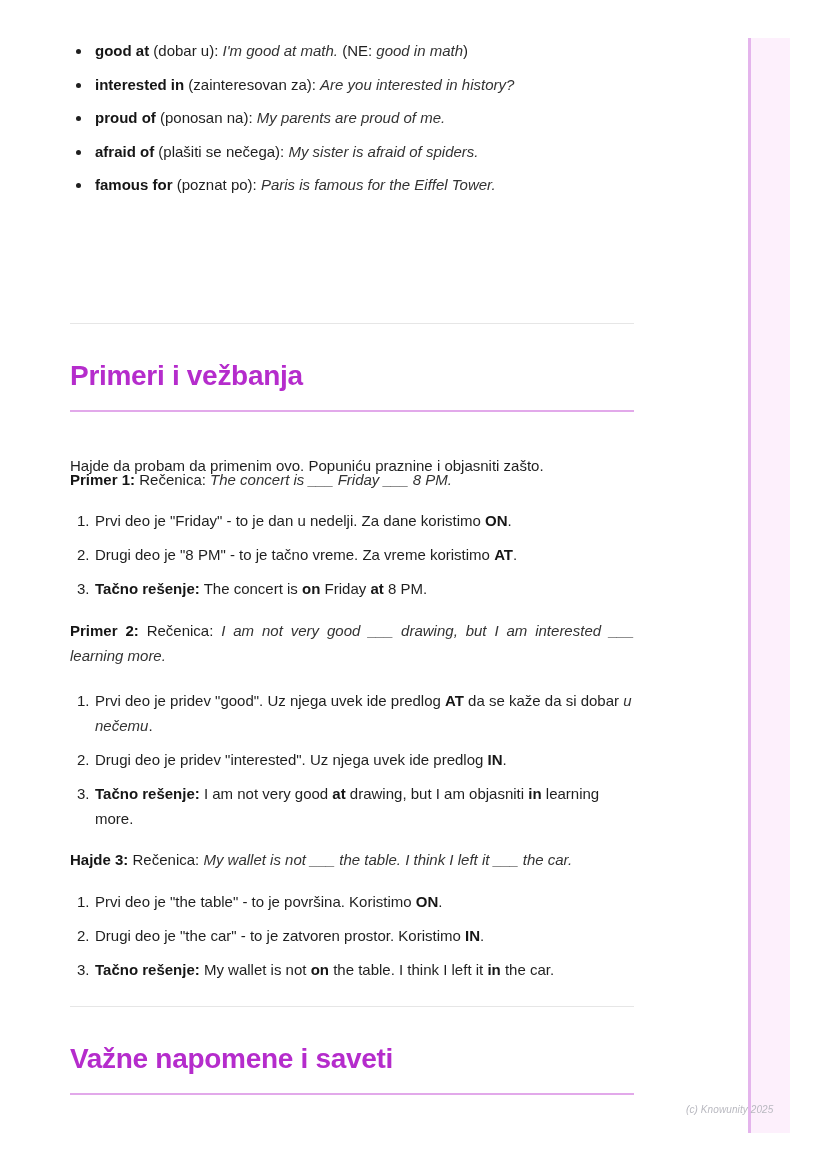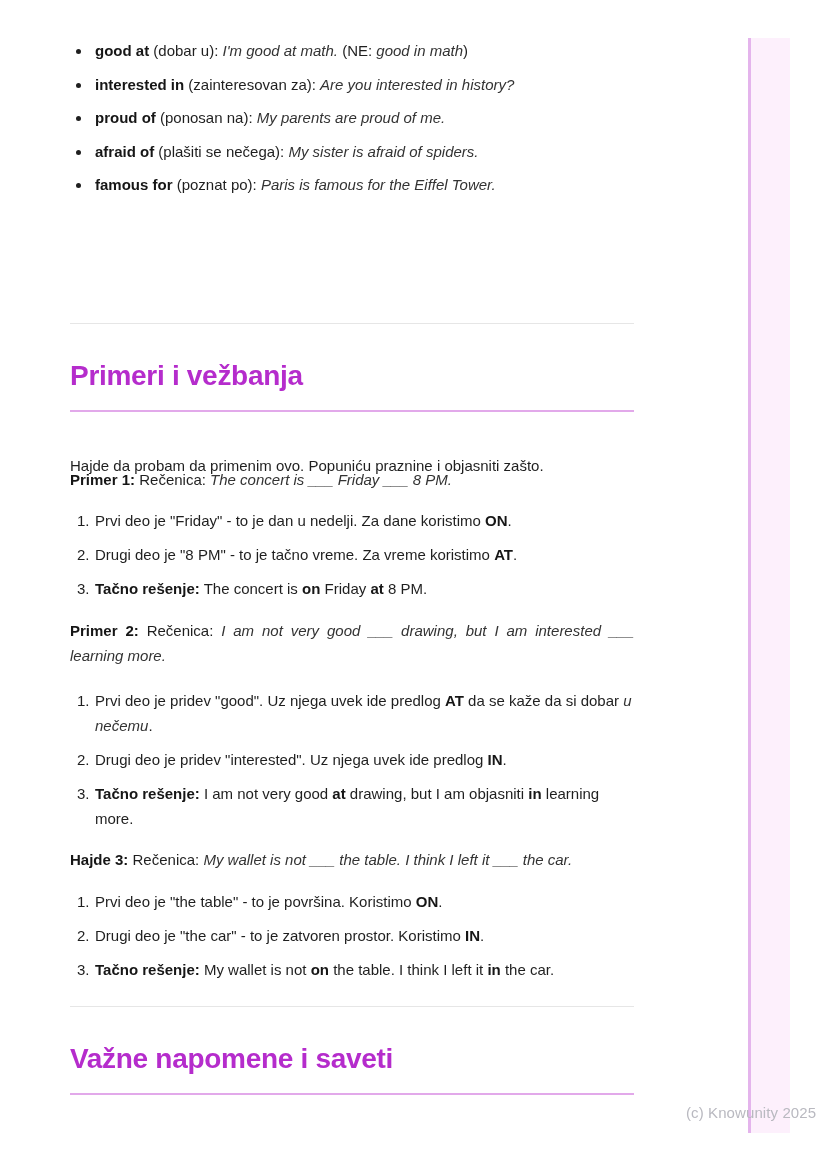--- a/index.html
+++ b/index.html
@@ -29,23 +29,24 @@
       width: 42px;
       height: 1095px;
       background: #fdf0fc;
       border-left: 3px solid #e4b4ec;
       box-sizing: border-box;
     }
     .footer-note {
       position: absolute;
       left: 686px;
       top: 1104px;
-      font-size: 15px;
+      font-size: 10px;
       color: #b9b9c0;
       letter-spacing: 0.1px;
+      font-style: italic;
     }
 
     ul.vocab {
       list-style: none;
       margin: 0;
       padding: 0;
       position: absolute;
       top: 39px;
       left: 0;
       width: 564px;

